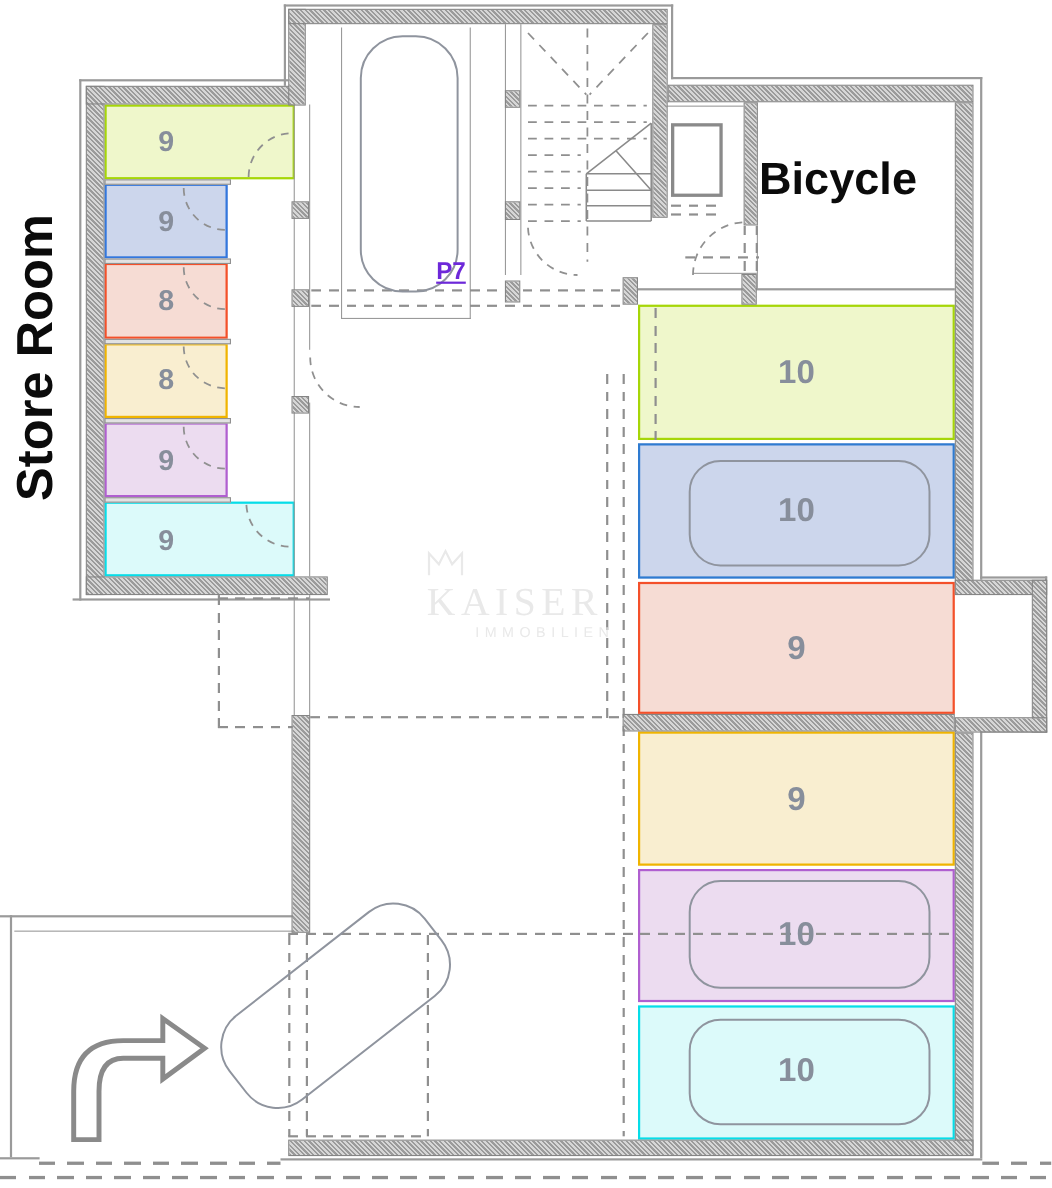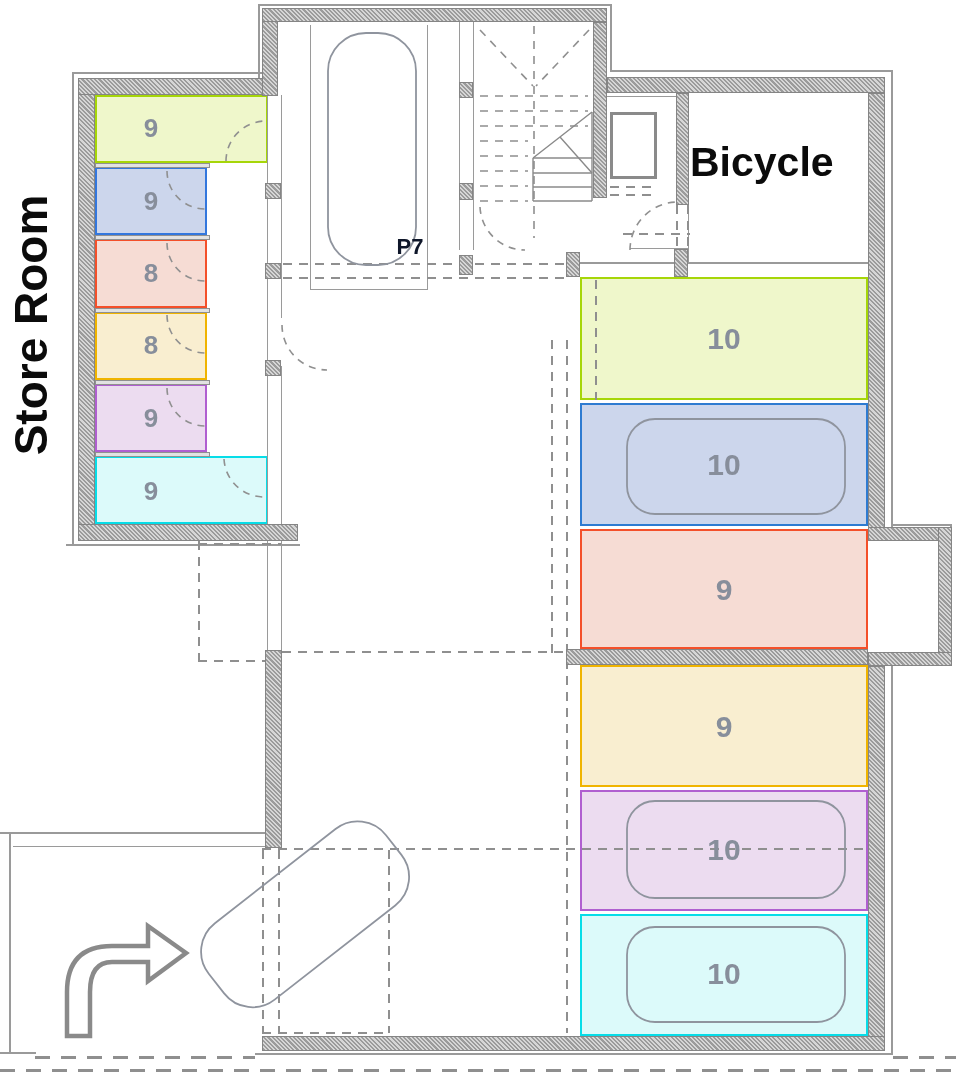--- a/index.html
+++ b/index.html
@@ -17,22 +17,22 @@
   .room{position:absolute;border:2px solid;box-sizing:border-box;z-index:1;}
   .part{position:absolute;background:#e2e2e2;border:1px solid #909090;box-sizing:border-box;z-index:2;}
   .num{position:absolute;width:60px;text-align:center;color:#878e9b;z-index:6;font-weight:bold;}
   .num.store{font-size:26px;line-height:26px;}
   .num.park{font-size:30px;line-height:30px;}
   .overlay{position:absolute;left:0;top:0;z-index:5;pointer-events:none;}
   .bigtxt{position:absolute;color:#0b0b0b;font-weight:bold;z-index:6;white-space:nowrap;}
   #store-room-title{left:-112px;top:296px;width:290px;height:58px;font-size:46px;text-align:center;
                     transform:rotate(-90deg);}
   #bicycle-title{left:690px;top:139px;width:178px;font-size:41px;text-align:left;}
-  #p7-label{position:absolute;left:388px;top:234px;width:44px;color:#0f172a;font-size:22px;
-            font-weight:bold;z-index:6;text-align:center;}
+  #p7-label{position:absolute;left:388px;top:234px;width:44px;color:#6d28d9;font-size:22px;
+            font-weight:bold;z-index:6;text-align:center;text-decoration:underline;}
   .elevator{position:absolute;left:610px;top:112px;width:47px;height:67px;border:3px solid #8a8a8a;
             background:#fff;box-sizing:border-box;z-index:3;}
   .watermark{position:absolute;left:388px;top:498px;width:200px;z-index:7;color:#e9e9e9;
              pointer-events:none;}
   .wm-brand{font-family:"Liberation Serif",serif;font-size:36px;letter-spacing:5px;line-height:36px;}
   .wm-sub{font-size:13px;letter-spacing:5px;margin-top:2px;margin-left:44px;}
 </style>
 </head>
 <body>
 
@@ -190,14 +190,21 @@
       <path d="M533,201 H592 M533,187 H592 M533,173 H592 M533,158 H592 M592,112 V201 M533,158 V201"></path>
       <path d="M533,158 L592,112 M560,137 L592,173"></path>
     </g>
     <path d="M67,1036 L67,992 Q67,946 112,946 L148,946 L148,926 L186,953 L148,981 L148,962 L112,962 Q90,962 90,992 L90,1036 Z" fill="#ffffff" stroke="#8a8a8a" stroke-width="4.5"></path>
   </svg>
 
   <div id="store-room-title" class="bigtxt">Store Room</div>
   <div id="bicycle-title" class="bigtxt">Bicycle</div>
   <div id="p7-label">P7</div>
 
+  <div class="watermark">
+    <svg width="34" height="26" viewBox="0 0 34 26" fill="none" stroke="#e9e9e9" stroke-width="2">
+      <path d="M2,25 L2,5 L11,15 L17,3 L23,15 L32,5 L32,25"></path>
+    </svg>
+    <div class="wm-brand">KAISER</div>
+    <div class="wm-sub">IMMOBILIEN</div>
+  </div>
 
 </div>
 
 </body></html>

